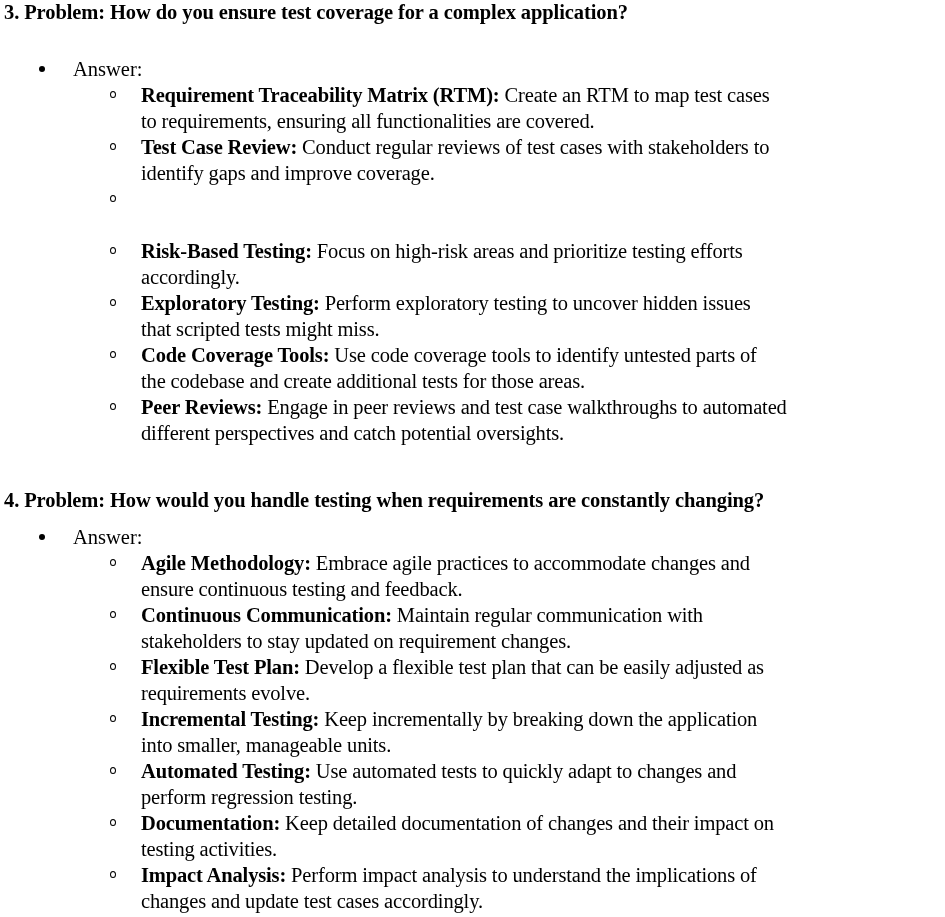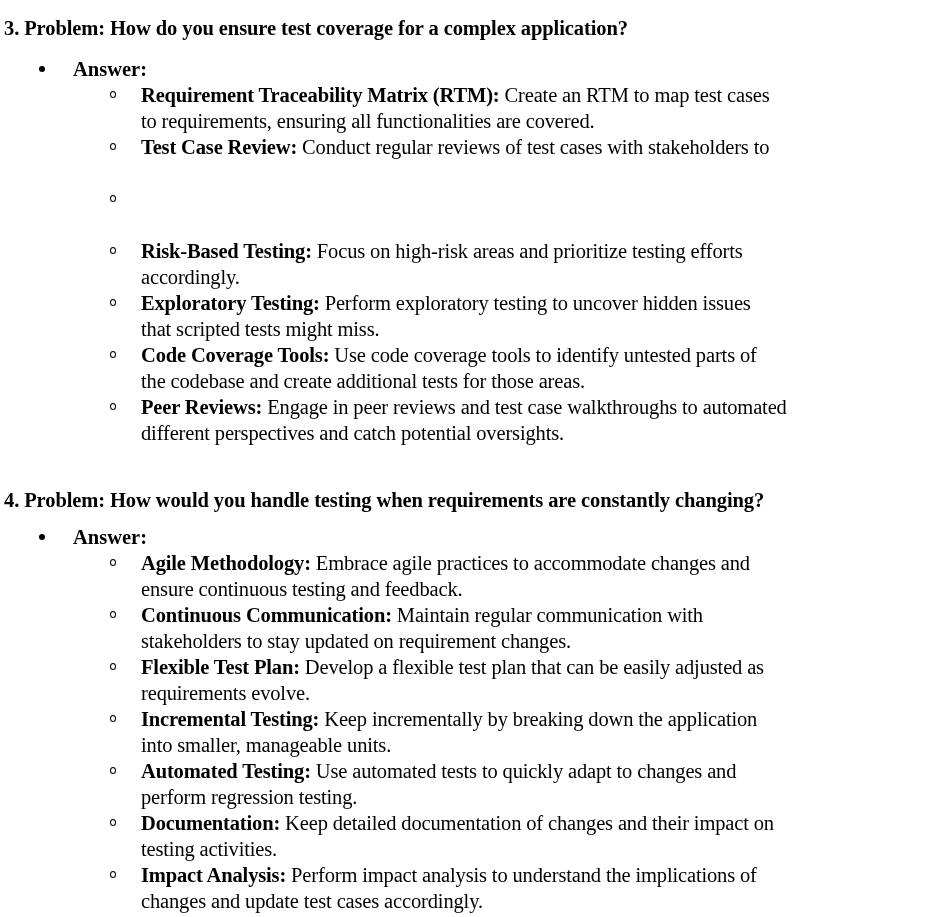--- a/index.html
+++ b/index.html
@@ -43,21 +43,21 @@
       width: 6px;
       height: 6px;
       border-radius: 50%;
       background: #000;
     }
     .answer-label {
       position: absolute;
       left: 73px;
       top: 0;
       font-size: 20.5px;
-      font-weight: bold;
+      font-weight: normal;
       line-height: 24px;
     }
     .sub-list {
       position: absolute;
       left: 0;
       width: 945px;
     }
     .sub-item {
       position: relative;
       height: 52px;
@@ -84,33 +84,33 @@
       letter-spacing: -0.15px;
     }
     .sub-term {
       font-weight: bold;
     }
   </style>
 </head>
 <body>
 
 <div class="section" style="top:0;">
-  <h2 class="problem-heading" style="top:16px;">3. Problem: How do you ensure test coverage for a complex application?</h2>
+  <h2 class="problem-heading" style="top:0;">3. Problem: How do you ensure test coverage for a complex application?</h2>
   <div class="answer-row" style="top:57px;">
     <span class="bullet-disc"></span>
     <span class="answer-label">Answer:</span>
   </div>
   <div class="sub-list" style="top:82px;">
     <div class="sub-item">
       <span class="sub-bullet"></span>
       <div class="sub-text"><span class="sub-term">Requirement Traceability Matrix (RTM):</span><span> Create an RTM to map test cases</span><br><span>to requirements, ensuring all functionalities are covered.</span></div>
     </div>
     <div class="sub-item">
       <span class="sub-bullet"></span>
-      <div class="sub-text"><span class="sub-term">Test Case Review:</span><span> Conduct regular reviews of test cases with stakeholders to</span><br></div>
+      <div class="sub-text"><span class="sub-term">Test Case Review:</span><span> Conduct regular reviews of test cases with stakeholders to</span><br><span>identify gaps and improve coverage.</span></div>
     </div>
     <div class="sub-item">
       <span class="sub-bullet"></span>
     </div>
     <div class="sub-item">
       <span class="sub-bullet"></span>
       <div class="sub-text"><span class="sub-term">Risk-Based Testing:</span><span> Focus on high-risk areas and prioritize testing efforts</span><br><span>accordingly.</span></div>
     </div>
     <div class="sub-item">
       <span class="sub-bullet"></span>

